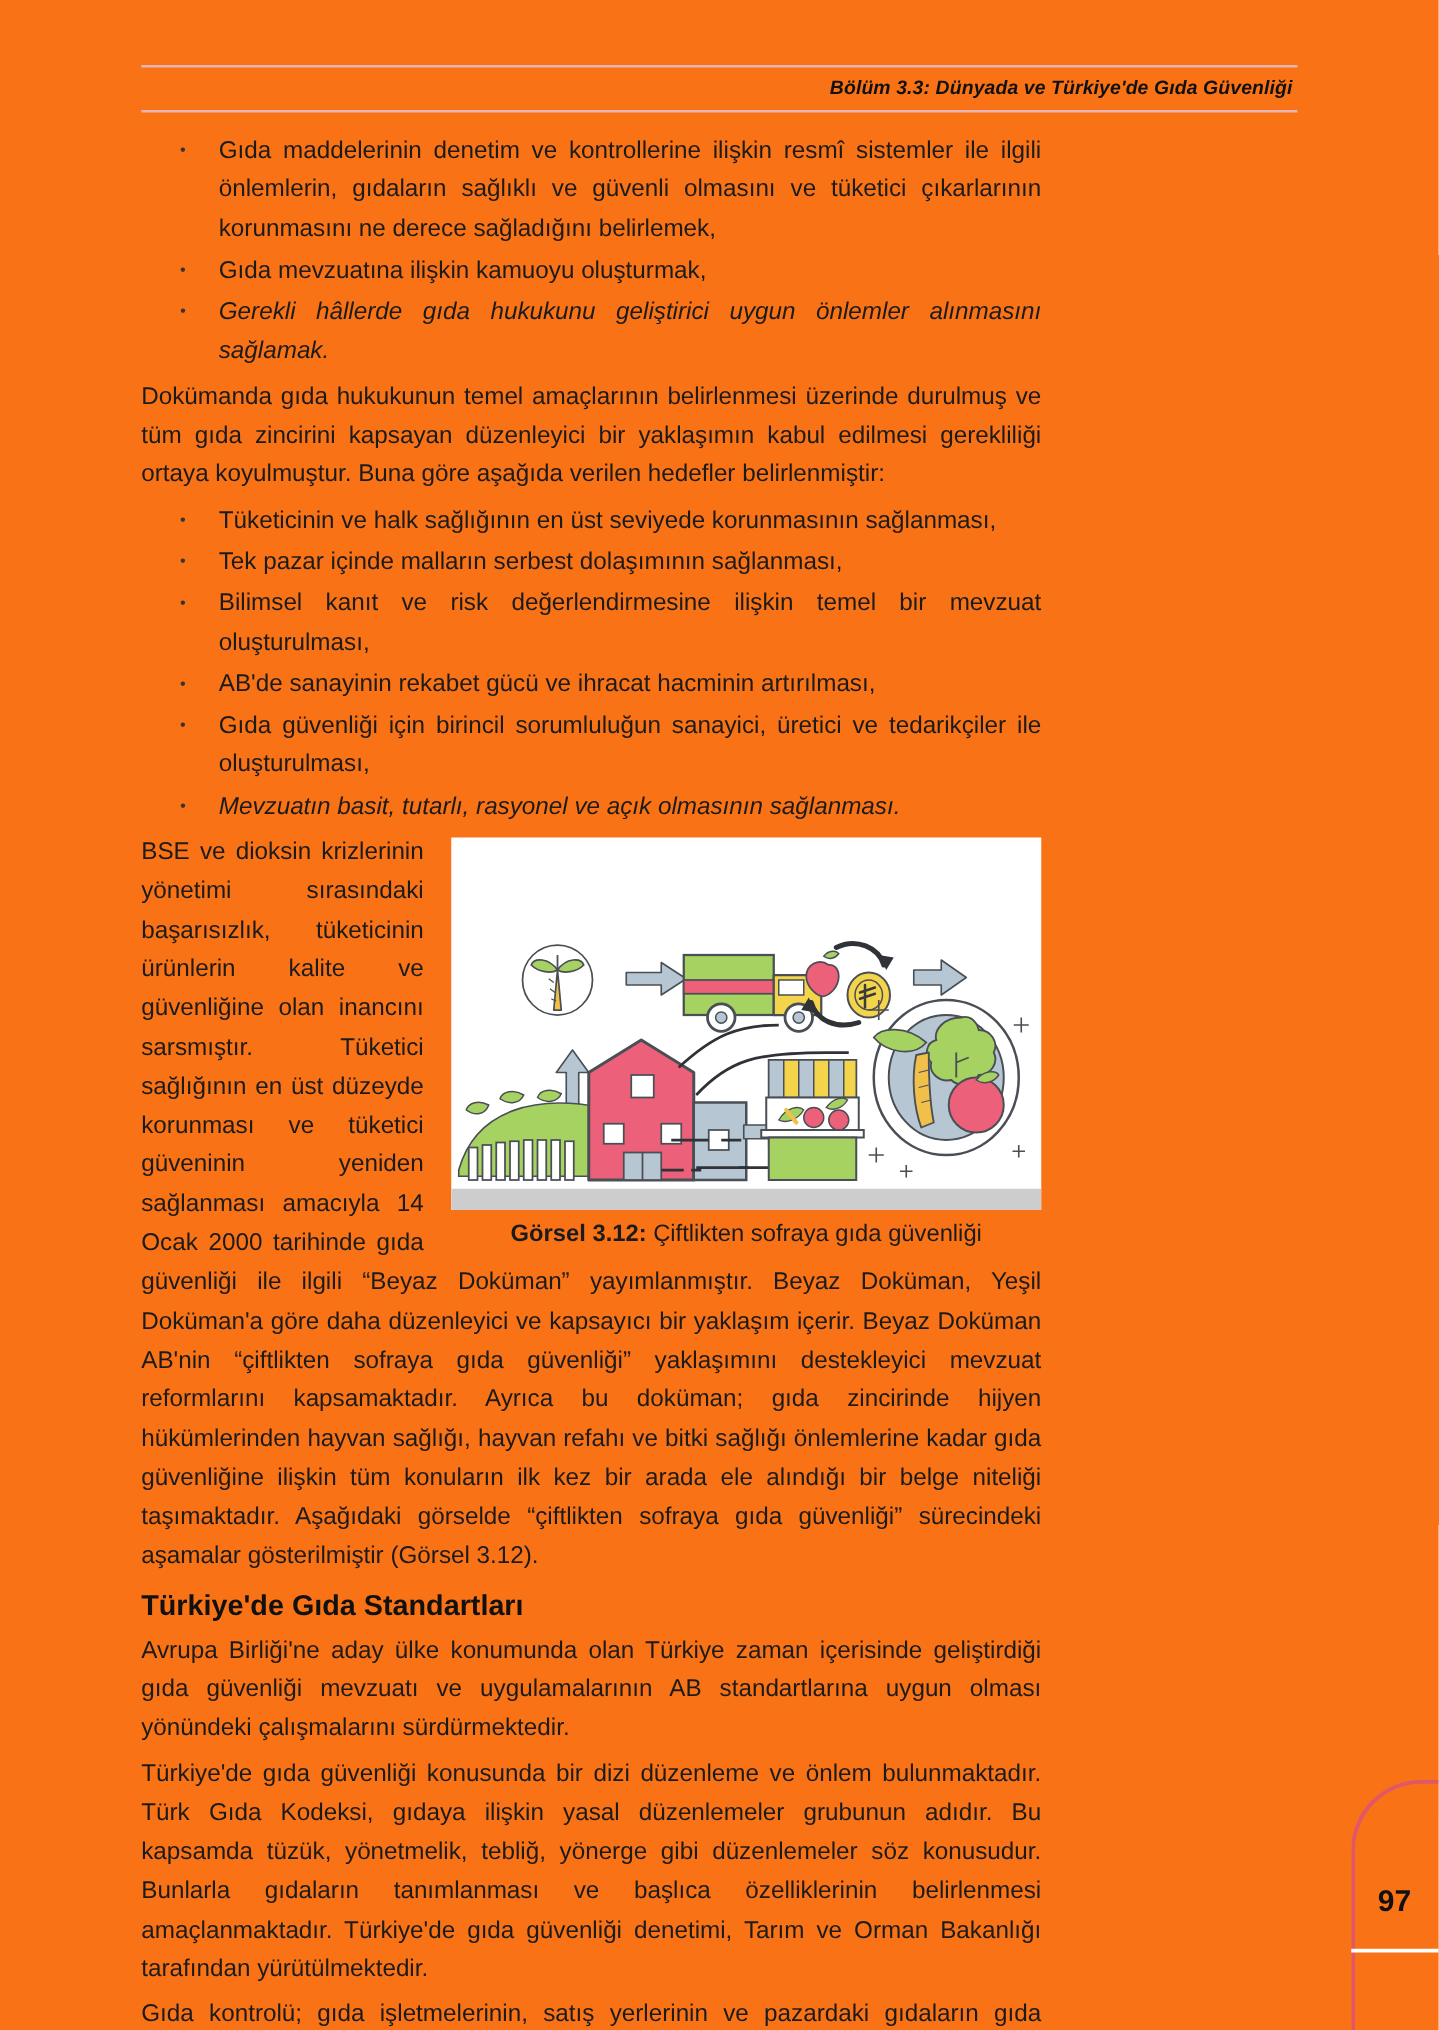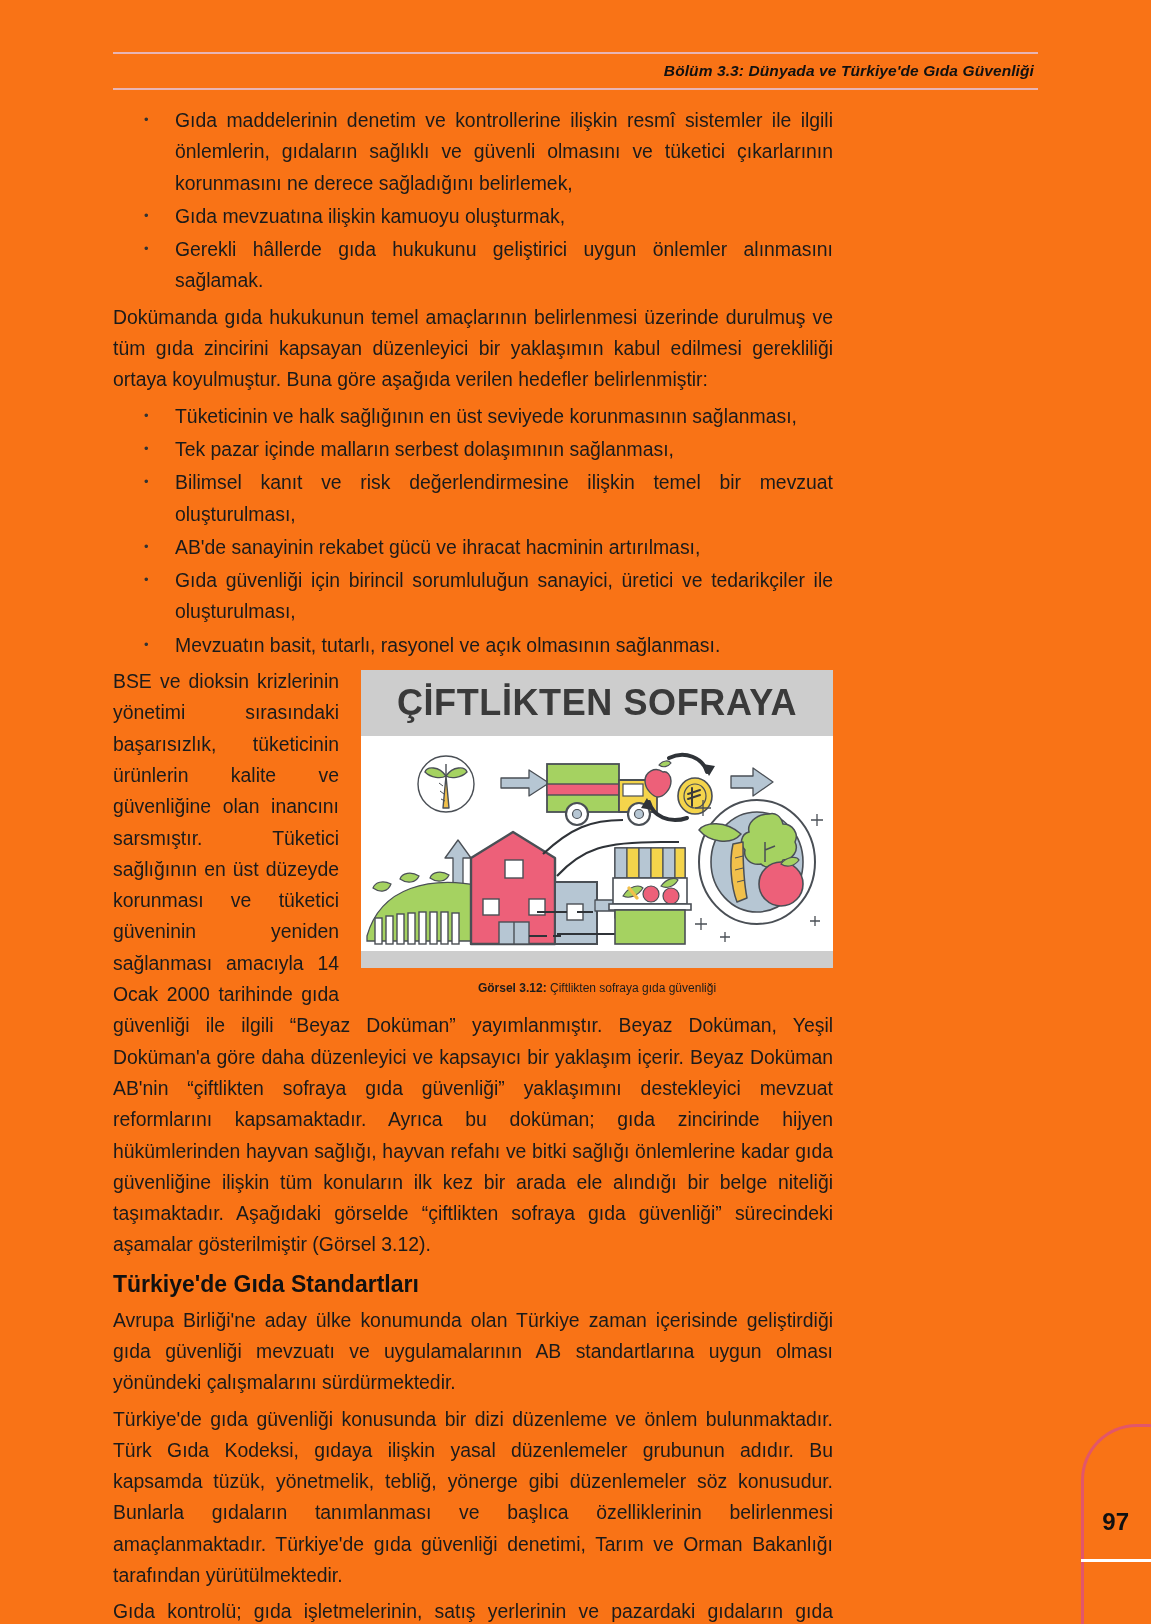--- a/index.html
+++ b/index.html
@@ -73,21 +73,21 @@
   }
   ul.bullets li {
     position: relative;
     padding-left: 62px;
     font-size: 19.4px;
     line-height: 31.3px;
     text-align: justify;
     margin-bottom: 2px;
     color: #1b1b1b;
   }
-  ul.bullets li:last-child { margin-bottom: 0; }
+  ul.bullets li:last-child { margin-bottom: 0; font-style: italic; }
   ul.bullets li::before {
     content: "\2022";
     position: absolute;
     left: 31px;
     top: -1px;
     font-size: 13px;
     line-height: 31.3px;
     color: #333;
   }
   ul.bullets li .txt { display: block; }
@@ -130,21 +130,21 @@
   }
   .fig-art {
     position: absolute;
     left: 0; top: 66px;
     width: 472px;
     height: 215px;
   }
   .caption {
     width: 472px;
     margin-top: 10px;
-    font-size: 12px;
+    font-size: 19px;
     line-height: 20px;
     text-align: center;
     color: #1b1b1b;
   }
   .caption b { font-weight: bold; }
 
   
   .corner {
     position: absolute;
     right: 0;
@@ -222,23 +222,20 @@
           <span class="txt">Gıda güvenliği için birincil sorumluluğun sanayici, üretici ve tedarikçiler ile oluşturulması,</span>
         </li>
       <li>
           <span class="txt">Mevzuatın basit, tutarlı, rasyonel ve açık olmasının sağlanması.</span>
         </li>
     </ul>
 
     <div class="figure">
       <div class="figbox">
 
-        <div class="fig-banner">
-          <div class="fig-banner-text">ÇİFTLİKTEN SOFRAYA</div>
-        </div>
 
         <svg class="fig-art" viewBox="0 0 472 215">
 
           <g>
             <circle cx="85" cy="48" r="28" fill="#ffffff" stroke="#4a4f55" stroke-width="1.4"></circle>
             <path d="M85 40 L82 72 L88 72 Z" fill="#f1c04b" stroke="#4a4f55" stroke-width="1.4" stroke-linejoin="round"></path>
             <path d="M85 40 C78 30 66 30 64 36 C70 42 80 43 85 40 Z" fill="#a5d261" stroke="#4a4f55" stroke-width="1.4"></path>
             <path d="M85 40 C92 30 104 30 106 36 C100 42 90 43 85 40 Z" fill="#a5d261" stroke="#4a4f55" stroke-width="1.4"></path>
             <path d="M85 40 L85 28" stroke="#4a4f55" stroke-width="1.4"></path>
             <path d="M78 47 L82 50 M79 55 L83 58 M80 63 L84 65" stroke="#4a4f55" stroke-width="1"></path>

